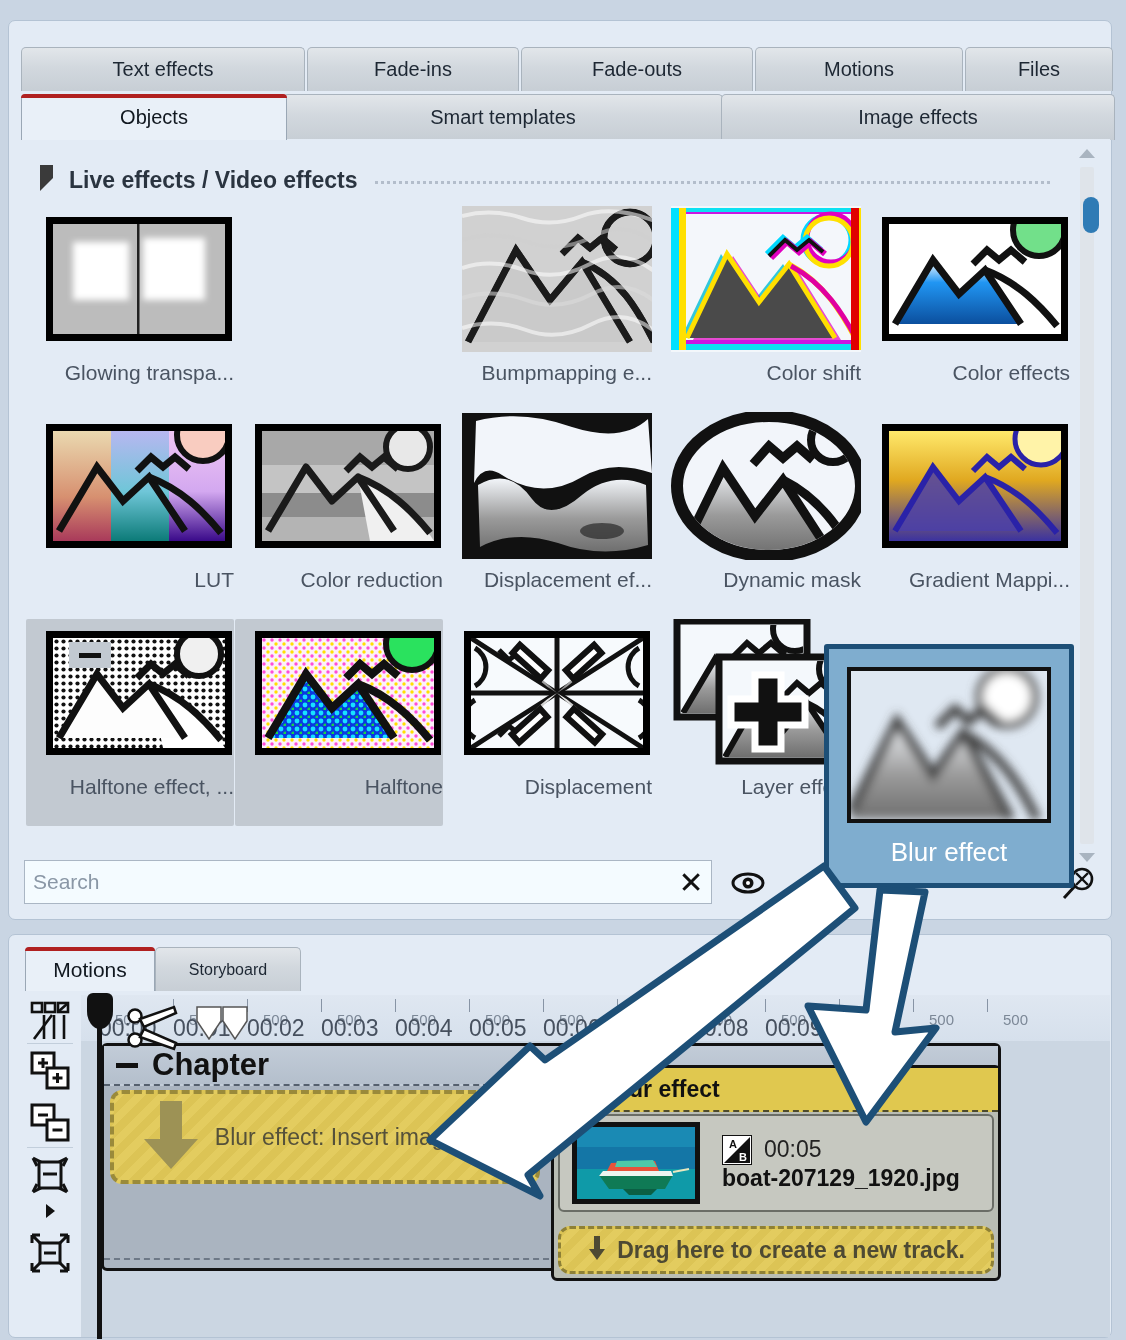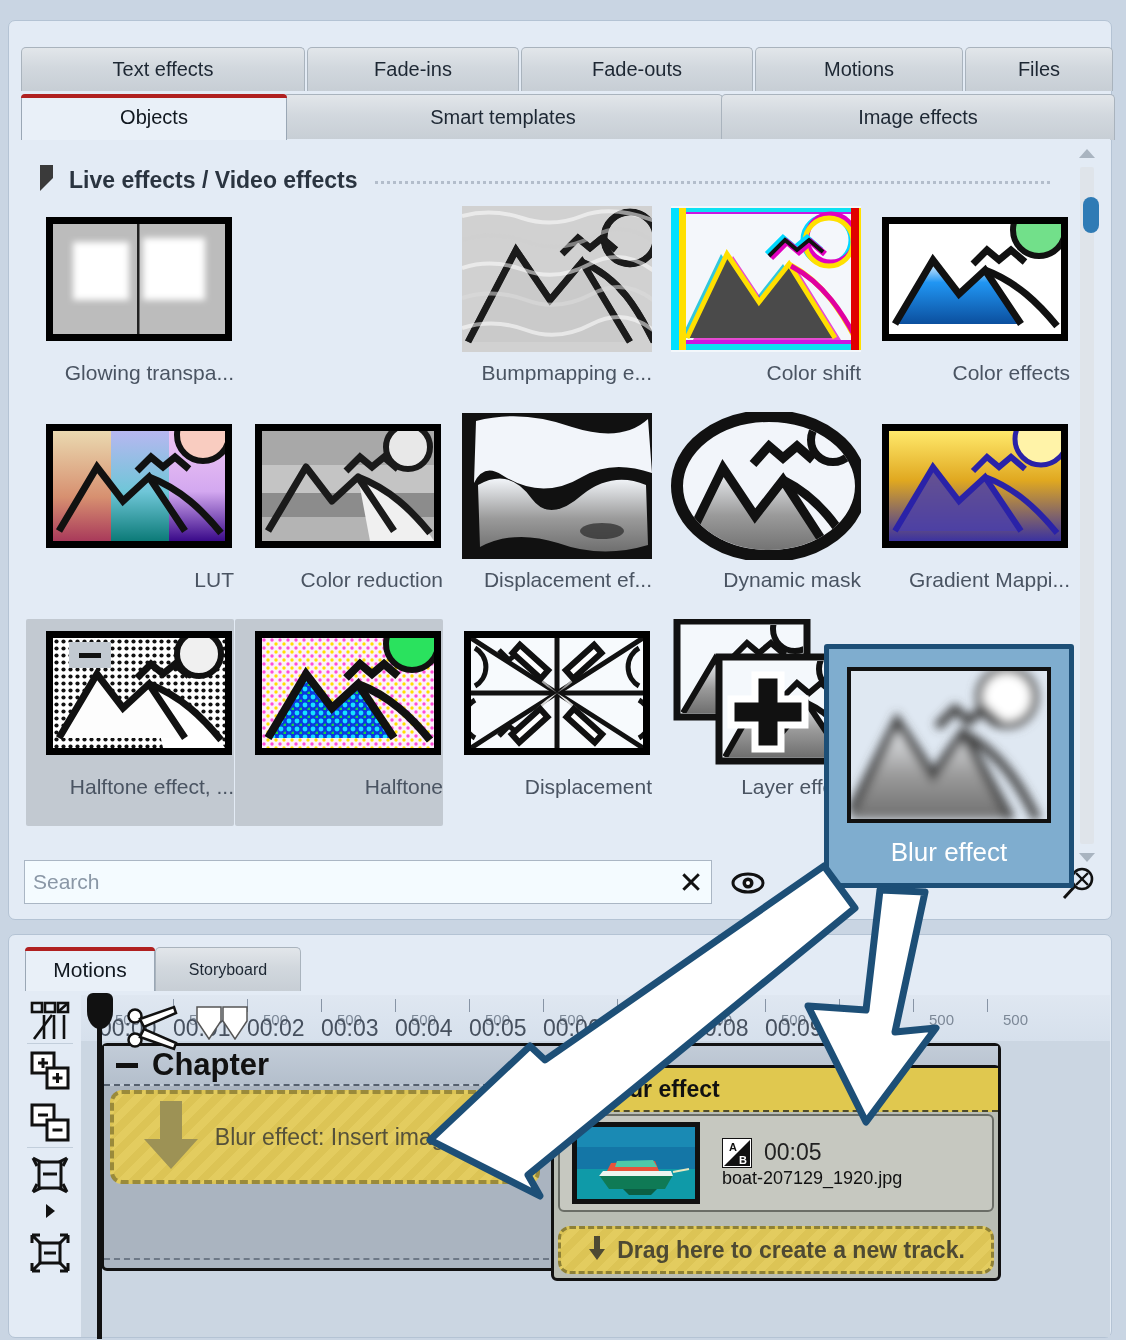--- a/index.html
+++ b/index.html
@@ -228,21 +228,21 @@
     display:flex;align-items:center;
   }
   #clip-thumb{
     width:128px;height:82px;margin-left:12px;border:5px solid #111;box-sizing:border-box;
     overflow:hidden;position:relative;flex:none;
   }
   #clip-meta{margin-left:22px;}
   #clip-duration-row{display:flex;align-items:center;}
   #ab-icon{width:30px;height:30px;flex:none;}
   #clip-duration{margin-left:12px;font-size:23px;color:#222;}
-  #clip-filename{font-size:18px;color:#111;}
+  #clip-filename{font-size:23px;color:#111;font-weight:bold;}
   #new-track-drop{
     position:absolute;left:4px;right:4px;bottom:4px;height:48px;
     background:repeating-linear-gradient(-45deg,#e3cc5f 0 8px,#dcc455 8px 16px);
     border:3px dashed #8e8035;border-radius:12px;box-sizing:border-box;
     display:flex;align-items:center;justify-content:center;
   }
   #new-track-arrow{margin-right:10px;}
   #new-track-text{font-size:23px;font-weight:bold;color:#4e4a33;}
 
   #tl-playhead{

